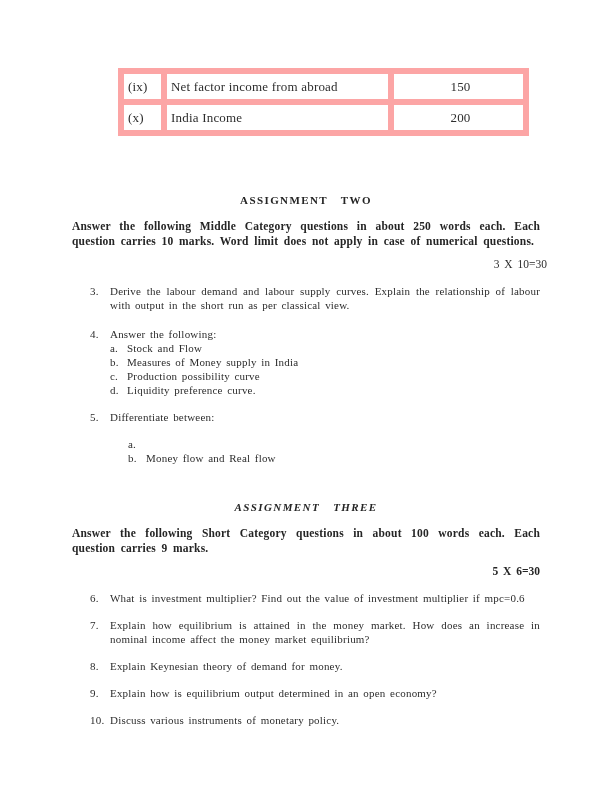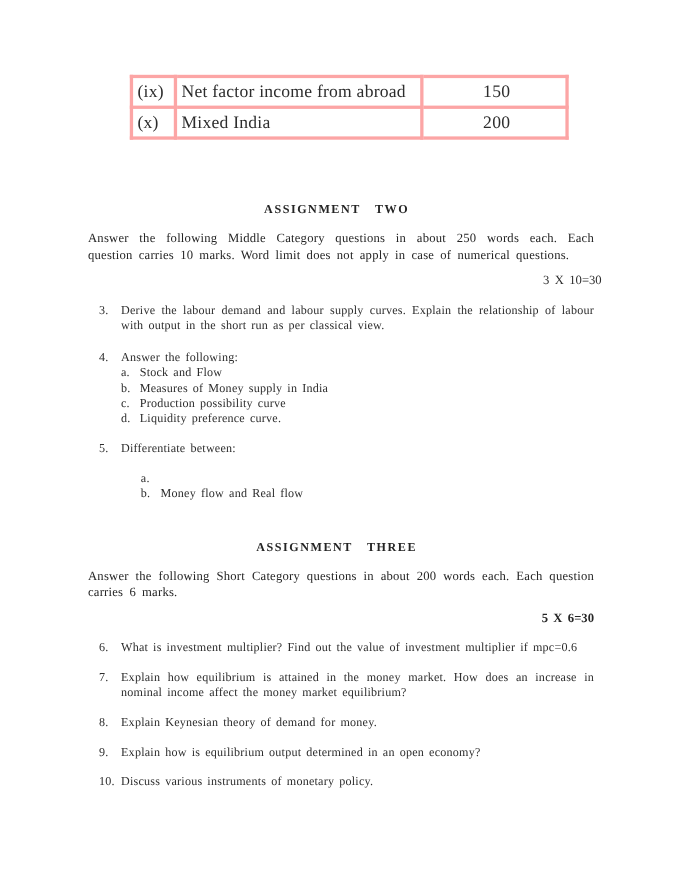--- a/index.html
+++ b/index.html
@@ -20,23 +20,23 @@
   }
 
   
   table.income-table {
     border-collapse: collapse;
     margin-left: 46px;
     table-layout: fixed;
     width: 377px;
   }
   table.income-table td {
-    border: 3px solid #fca5a5;
+    border: 6px solid #fca5a5;
     height: 25px;
-    font-size: 16px;
+    font-size: 13px;
     padding: 0 0 0 4px;
     vertical-align: middle;
     letter-spacing: 0.2px;
   }
   td.c-idx   { width: 33px; }
   td.c-label { width: 217px; }
   td.c-val   { width: 125px; text-align: center; padding-left: 0; margin-top: 24px; }
 
   
   .assignment-title {
@@ -44,23 +44,23 @@
     text-align: center;
     font-size: 11px;
     font-weight: bold;
     letter-spacing: 1.4px;
     word-spacing: 9px;
     color: #252525;
   }
 
   
   .instructions {
-    margin: 13px 0 0 8px;
+    margin: 13px 0 0 0;
     font-size: 11.5px;
-    font-weight: normal;
+    font-weight: bold;
     line-height: 15px;
     text-align: justify;
     word-spacing: 2.5px;
     letter-spacing: 0.2px;
     color: #252525;
   }
 
   .marks {
     font-size: 11.5px;
     line-height: 14px;
@@ -103,21 +103,21 @@
 
   <table class="income-table">
     <tbody>
         <tr>
       <td class="c-idx">(ix)</td>
       <td class="c-label">Net factor income from abroad</td>
       <td class="c-val">150</td>
     </tr>
     <tr>
       <td class="c-idx">(x)</td>
-      <td class="c-label">Mixed India</td>
+      <td class="c-label">India Income</td>
       <td class="c-val">200</td>
     </tr>
   </tbody>
     </table>
 
   <div class="assignment-title">ASSIGNMENT TWO</div>
 
   <p class="instructions">Answer the following Middle Category questions in about 250 words each. Each question carries 10 marks. Word limit does not apply in case of numerical questions.</p>
 
   <div class="marks two">3 X 10=30</div>
@@ -161,23 +161,23 @@
           <span class="slet">a.</span>
         </div>
         <div class="subitem">
           <span class="slet">b.</span>
           <span>Money flow and Real flow</span>
         </div>
       </div>
     </div>
   </div>
 
-  <div class="assignment-title" style="margin-top:36px;">ASSIGNMENT THREE</div>
-
-  <p class="instructions">Answer the following Short Category questions in about 200 words each. Each question carries 6 marks.</p>
+  <div class="assignment-title" style="margin-top:36px;font-style:italic;">ASSIGNMENT THREE</div>
+
+  <p class="instructions">Answer the following Short Category questions in about 100 words each. Each question carries 9 marks.</p>
 
   <div class="marks three">5 X 6=30</div>
 
   <div class="question">
     <span class="qnum">6.</span>
     <div class="qtext">What is investment multiplier? Find out the value of investment multiplier if mpc=0.6</div>
   </div>
 
   <div class="question">
     <span class="qnum">7.</span>

